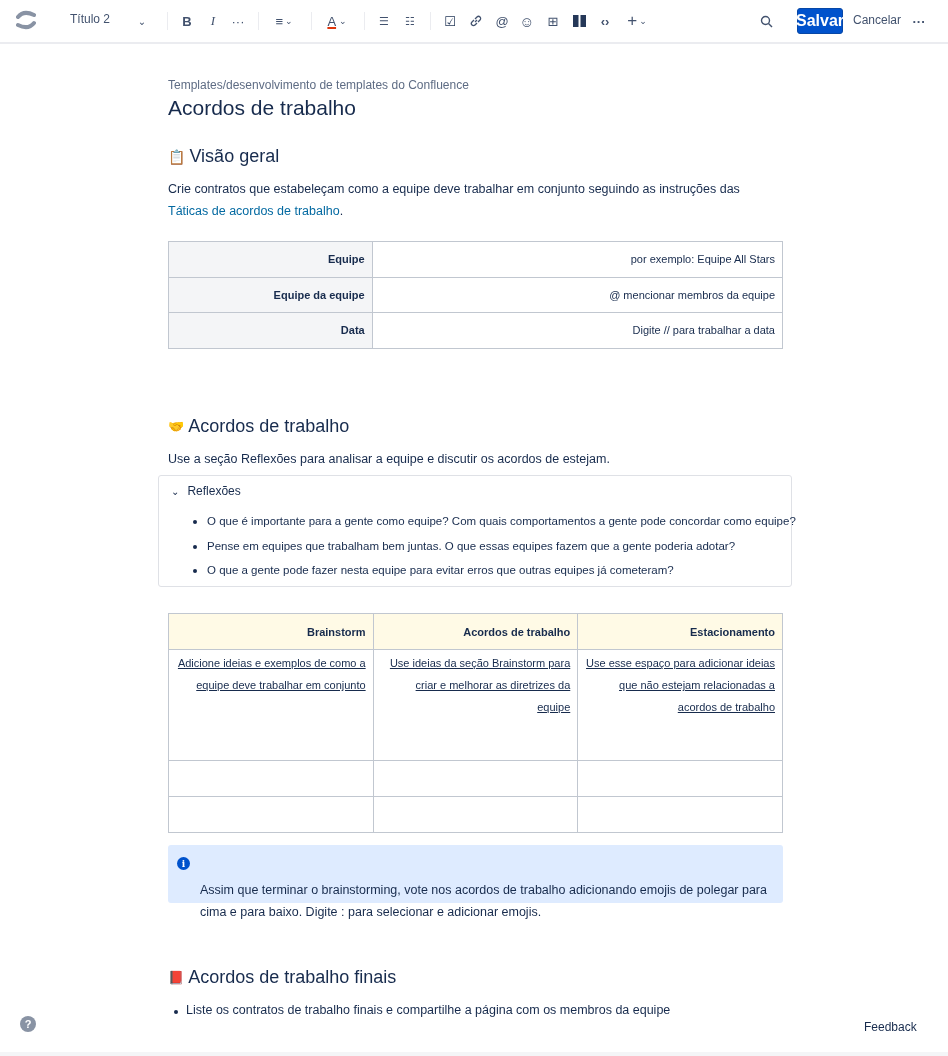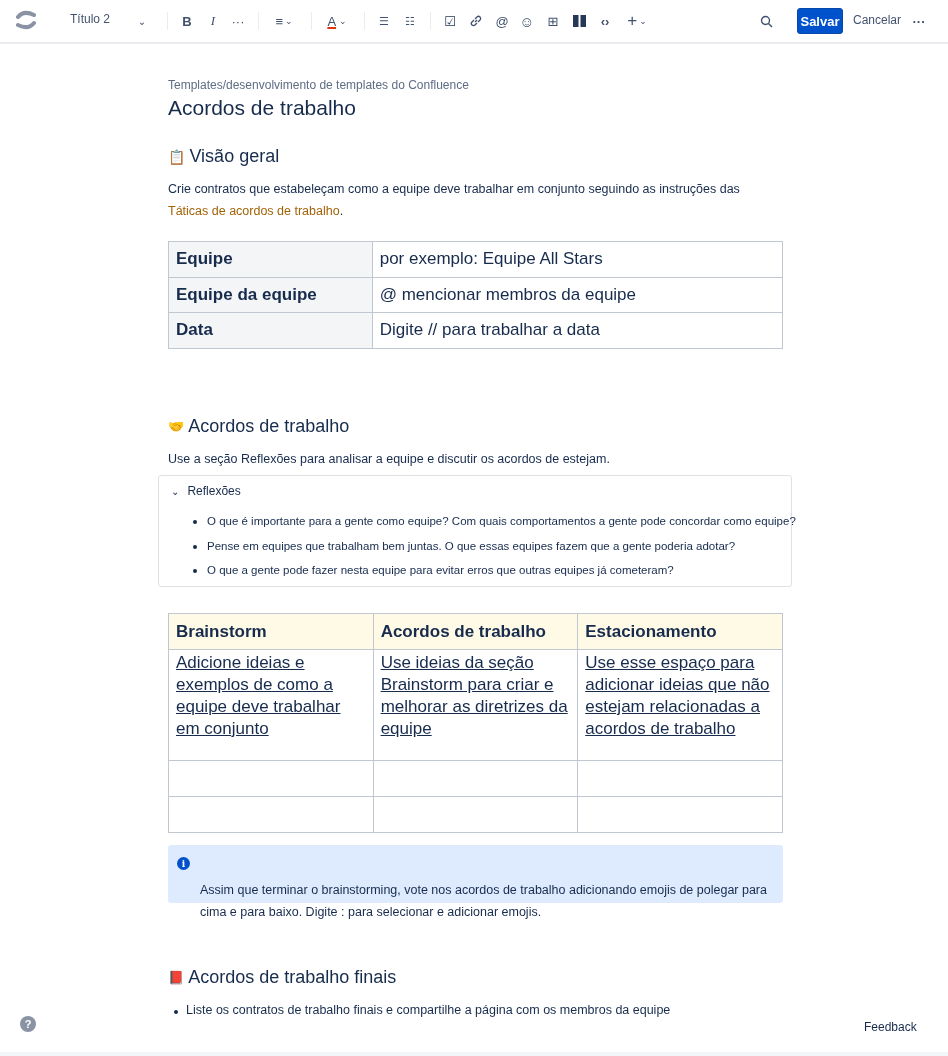--- a/index.html
+++ b/index.html
@@ -4,33 +4,33 @@
 <style>
   * { box-sizing: border-box; margin: 0; padding: 0; }
   html, body { width: 948px; height: 1056px; overflow: hidden; background: #fff; }
   body { font-family: "Liberation Sans", "DejaVu Sans", sans-serif; color: #172b4d; position: relative; }
 
   
   .toolbar { position: absolute; top: 0; left: 0; width: 948px; height: 44px; background: #fff; border-bottom: 2px solid #ebecf0; display: flex; align-items: center; }
   .tb-icon { position: absolute; top: 10px; height: 22px; display: flex; align-items: center; justify-content: center; color: #42526e; font-size: 13px; cursor: pointer; }
   .sep { position: absolute; top: 12px; width: 1px; height: 18px; background: #ebecf0; }
   .heading-sel { position: absolute; left: 70px; top: 12px; font-size: 12px; color: #42526e; }
-  .btn-save { position: absolute; left: 797px; top: 8px; width: 46px; height: 26px; background: #0052cc; color: #fff; border-radius: 3px; font-size: 13px; font-weight: bold; display: flex; align-items: center; justify-content: center; border: 1px solid #0747a6; }
+  .btn-save { position: absolute; left: 797px; top: 8px; width: 46px; height: 26px; background: #0052cc; color: #fff; border-radius: 3px; font-size: 16px; font-weight: bold; display: flex; align-items: center; justify-content: center; border: 1px solid #0747a6; }
   .btn-cancel { position: absolute; left: 853px; top: 13px; font-size: 12px; color: #42526e; }
 
   
   .content { position: absolute; left: 168px; top: 44px; width: 615px; }
   .breadcrumb { position: absolute; top: 34px; left: 0; font-size: 12px; color: #5e6c84; }
   .page-title { position: absolute; top: 52px; left: 0; font-size: 21px; font-weight: normal; color: #172b4d; }
   h2 { position: absolute; left: 0; font-size: 18px; font-weight: normal; color: #172b4d; display: flex; align-items: center; gap: 4px; }
   .para { position: absolute; left: 0; font-size: 12.5px; color: #172b4d; line-height: 22px; }
-  .link { color: #a16207; }
+  .link { color: #0369a1; }
 
   table { border-collapse: collapse; position: absolute; left: 0; }
-  td, th { border: 1px solid #c1c7d0; font-size: 17px; text-align: left; vertical-align: top; padding: 0 7px; }
+  td, th { border: 1px solid #c1c7d0; font-size: 11px; text-align: right; vertical-align: top; padding: 0 7px; }
   .t1 th { background: #f4f5f7; font-weight: bold; width: 204px; height: 35.5px; vertical-align: middle; }
   .t1 td { width: 411px; vertical-align: middle; }
   .t2 th { background: #fffae6; font-weight: bold; height: 36px; vertical-align: middle; width: 205px; }
   .t2 td { line-height: 22px; padding-top: 2px; text-decoration: underline; }
 
   .expand { position: absolute; left: -10px; top: 431px; width: 634px; height: 112px; border: 1px solid #dfe1e6; border-radius: 3px; }
   .expand-title { position: absolute; left: 12px; top: 8px; font-size: 12px; color: #172b4d; display: flex; align-items: center; gap: 8px; }
   .expand ul { position: absolute; left: 32px; top: 33px; list-style: none; }
   .expand li { font-size: 11.5px; line-height: 24.5px; position: relative; padding-left: 16px; white-space: nowrap; }
   .expand li::before, .final-list li::before { content: ""; position: absolute; left: 2px; top: 11px; width: 4px; height: 4px; background: #172b4d; border-radius: 50%; }

